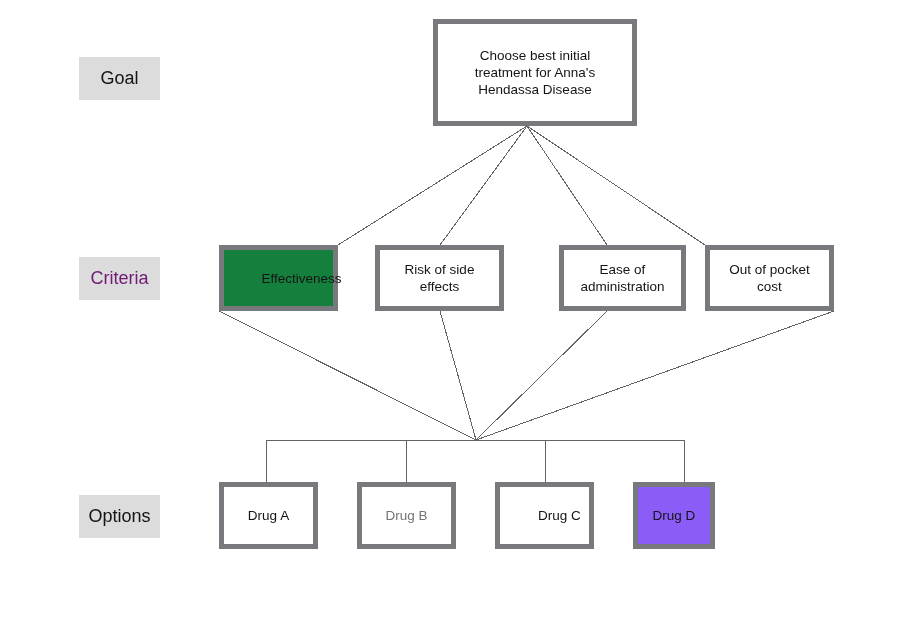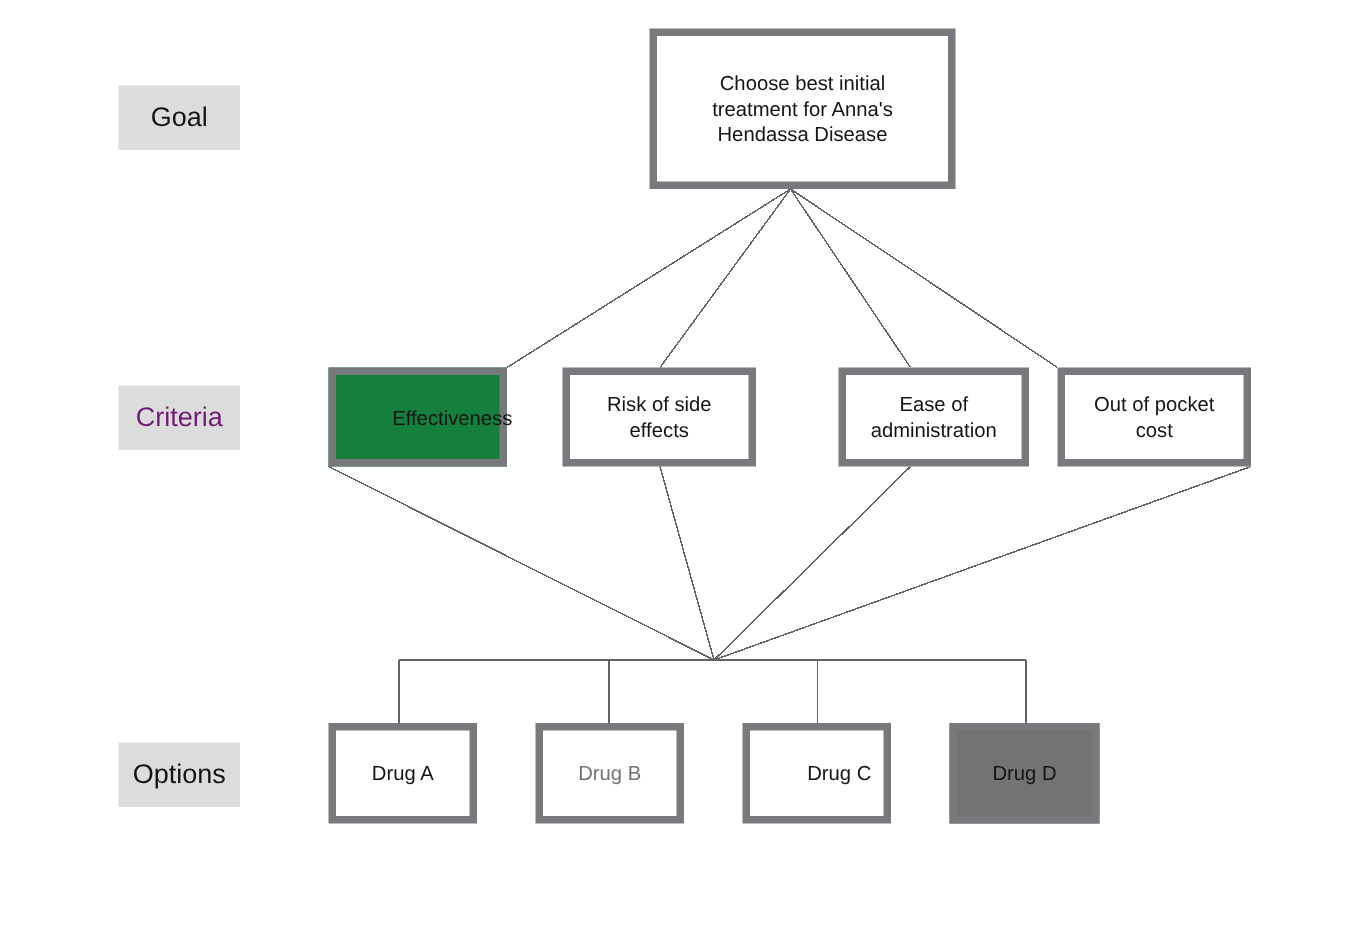--- a/index.html
+++ b/index.html
@@ -82,17 +82,17 @@
     <div class="node" style="left: 219px; top: 245px; width: 119px; height: 66px; background: #15803d; border-color: rgb(119, 121, 124); color: rgb(20, 20, 20); padding-left: 46px;">Effectiveness</div>
     <div class="node" style="left: 375px; top: 245px; width: 129px; height: 66px; background: rgb(255, 255, 255); border-color: rgb(119, 121, 124); color: rgb(20, 20, 20);">Risk of side
 effects</div>
     <div class="node" style="left: 543px; top: 245px; width: 127px; height: 66px; background: rgb(255, 255, 255); border-color: rgb(119, 121, 124); color: rgb(20, 20, 20); margin-left: 16px;">Ease of
 administration</div>
     <div class="node" style="left: 705px; top: 245px; width: 129px; height: 66px; background: rgb(255, 255, 255); border-color: rgb(119, 121, 124); color: rgb(20, 20, 20);">Out of pocket
 cost</div>
     <div class="node" style="left: 219px; top: 482px; width: 99px; height: 67px; background: rgb(255, 255, 255); border-color: rgb(119, 121, 124); color: rgb(20, 20, 20);">Drug A</div>
     <div class="node" style="left: 357px; top: 482px; width: 99px; height: 67px; background: rgb(255, 255, 255); border-color: rgb(119, 121, 124); color: #737373;">Drug B</div>
     <div class="node" style="left: 495px; top: 482px; width: 99px; height: 67px; background: rgb(255, 255, 255); border-color: rgb(119, 121, 124); color: rgb(20, 20, 20); padding-left: 30px;">Drug C</div>
-    <div class="node" style="left: 633px; top: 482px; width: 100px; height: 67px; background: #737373; border-color: rgb(119, 121, 124); color: rgb(20, 20, 20);">Drug D</div>
+    <div class="node" style="left: 633px; top: 482px; width: 82px; height: 67px; background: #8b5cf6; border-color: rgb(119, 121, 124); color: rgb(20, 20, 20);">Drug D</div>
     <div class="row-label" style="left: 79px; top: 57px; width: 81px; height: 43px; background: rgb(220, 220, 220); color: rgb(20, 20, 20);">Goal</div>
     <div class="row-label" style="left: 79px; top: 257px; width: 81px; height: 43px; background: rgb(220, 220, 220); color: #701a75;">Criteria</div>
     <div class="row-label" style="left: 79px; top: 495px; width: 81px; height: 43px; background: rgb(220, 220, 220); color: rgb(20, 20, 20);">Options</div>
   </div>
 
 </body></html>

